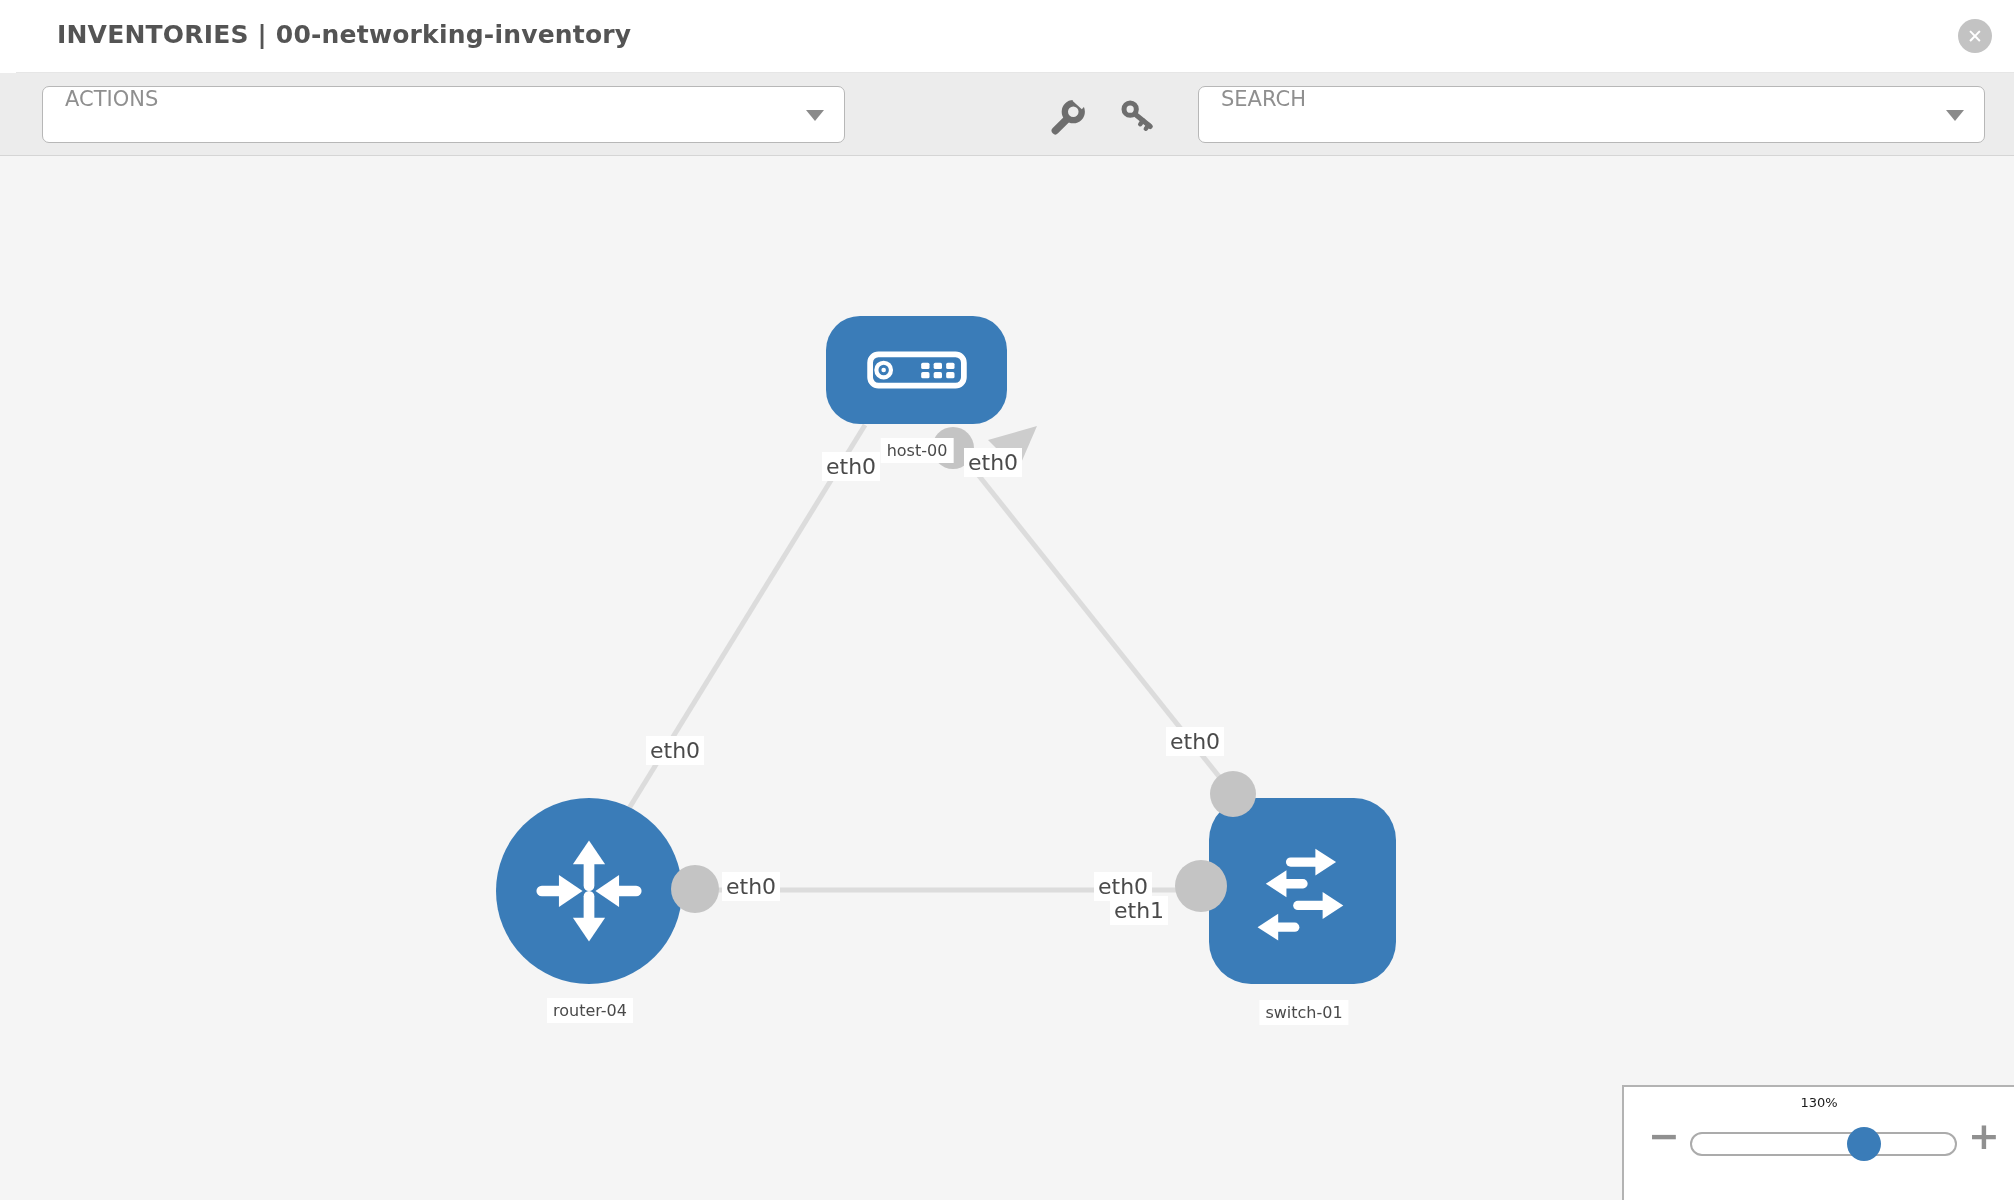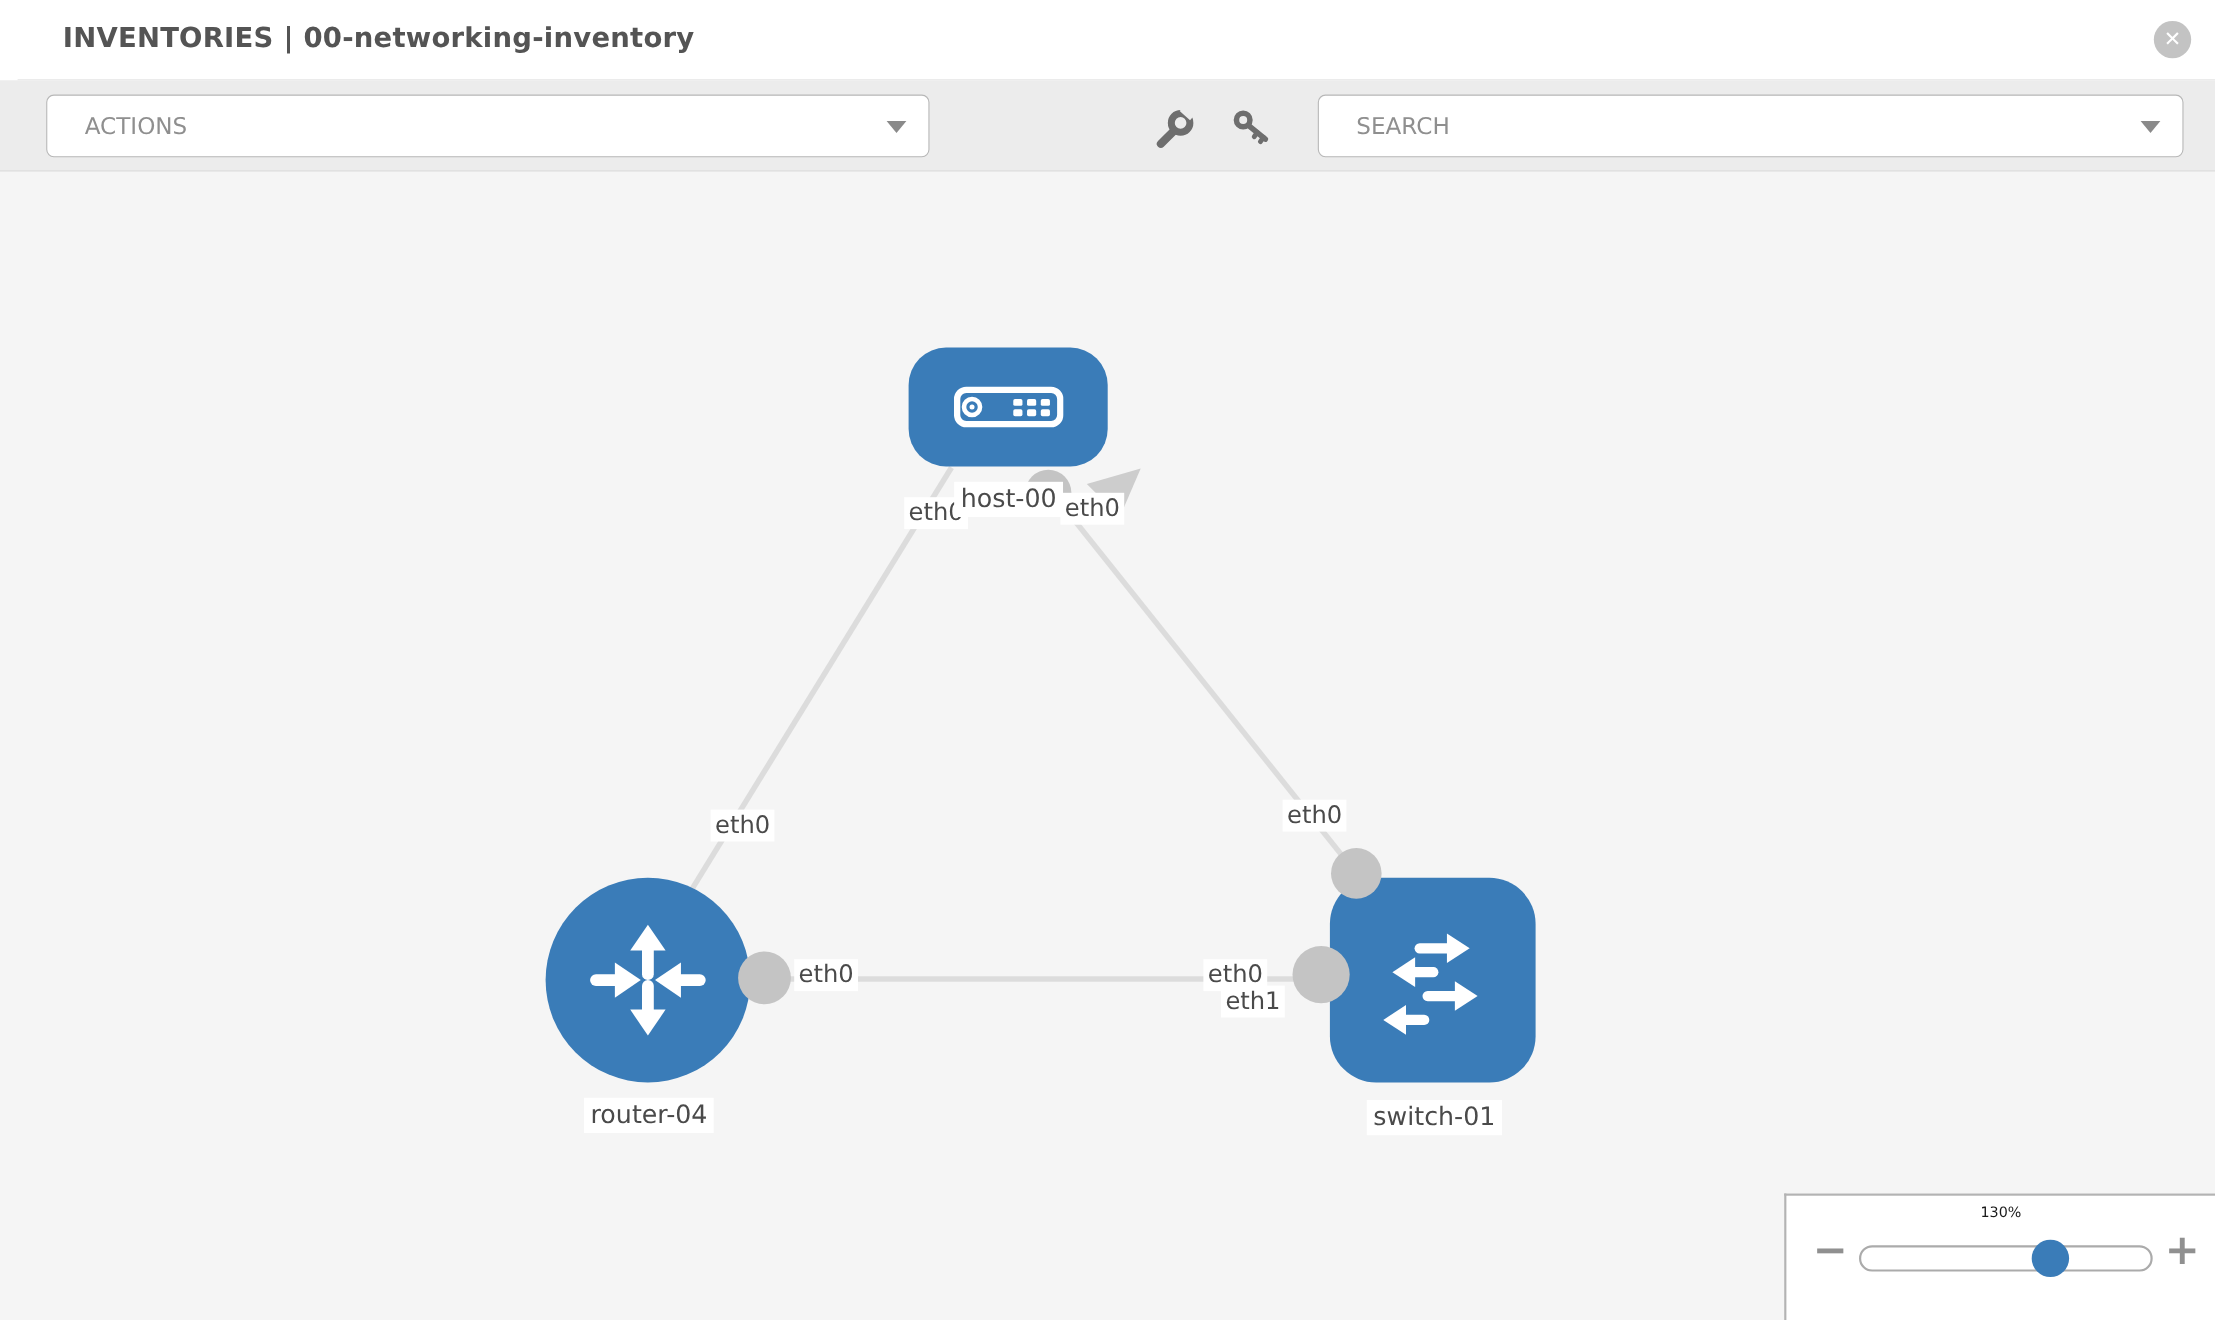--- a/index.html
+++ b/index.html
@@ -16,21 +16,21 @@
   .close-btn {
     position:absolute; left:1942px; top:19px; width:34px; height:34px; border-radius:50%;
     background:#c3c3c3; color:#fff; font-size:19px; font-weight:bold;
     display:flex; align-items:center; justify-content:center; cursor:pointer; line-height:1;
   }
 
   
   .toolbar { position:absolute; left:0; top:73px; width:2014px; height:83px; background:var(--toolbar-bg,#ececec); border-bottom:1px solid #d5d5d5; }
   .select-box {
     position:absolute; top:13px; height:57px; background:#fff; border:1px solid #b7b7b7; border-radius:7px;
-    display:flex; align-items:center; padding:0 34px; color:#8f8f8f; font-size:21px; cursor:pointer;
+    display:flex; align-items:flex-start; padding:0 22px; color:#8f8f8f; font-size:21px; cursor:pointer;
   }
   .actions-box { left:42px; width:803px; }
   .search-box { left:1198px; width:787px; }
   .caret {
     position:absolute; right:20px; top:50%; margin-top:-5px; width:0; height:0;
     border-left:9px solid transparent; border-right:9px solid transparent; border-top:11px solid #8a8a8a;
   }
   .tool-btn { position:absolute; top:24px; width:40px; height:40px; display:flex; align-items:center; justify-content:center; cursor:pointer; }
   .wrench-btn { left:1048px; }
   .key-btn { left:1118px; }
@@ -46,21 +46,21 @@
   .node-router { left:496px; top:642px; width:186px; height:186px; border-radius:50%; }
   .node-switch { left:1209px; top:642px; width:187px; height:186px; border-radius:42px; }
 
   .port { position:absolute; z-index:3; border-radius:50%; background:var(--port-gray,#c4c4c4); }
   .port-host        { left:932px;  top:271px; width:42px; height:42px; }
   .port-router-r    { left:671px;  top:709px; width:48px; height:48px; }
   .port-switch-top  { left:1210px; top:615px; width:46px; height:46px; }
   .port-switch-mid  { left:1175px; top:704px; width:52px; height:52px; }
 
   .nlabel { position:absolute; z-index:4; background:#fff; color:#4a4a4a; white-space:nowrap; }
-  .node-label { font-size:23px; padding:3px 6px; transform:translateX(-50%);text-align:right; }
+  .node-label { font-size:16px; padding:3px 6px; transform:translateX(-50%);text-align:right; }
   .lbl-host   { left:917px;  top:282px; }
   .lbl-router { left:590px;  top:842px; }
   .lbl-switch { left:1304px; top:844px; }
 
   .if-label { font-size:22px; padding:2px 4px; }
   .if-0 { left:822px;  top:296px; }  
   .if-1 { left:964px;  top:292px; }  
   .if-2 { left:646px;  top:580px; }  
   .if-3 { left:1166px; top:571px; }  
   .if-4 { left:722px;  top:716px; }  

